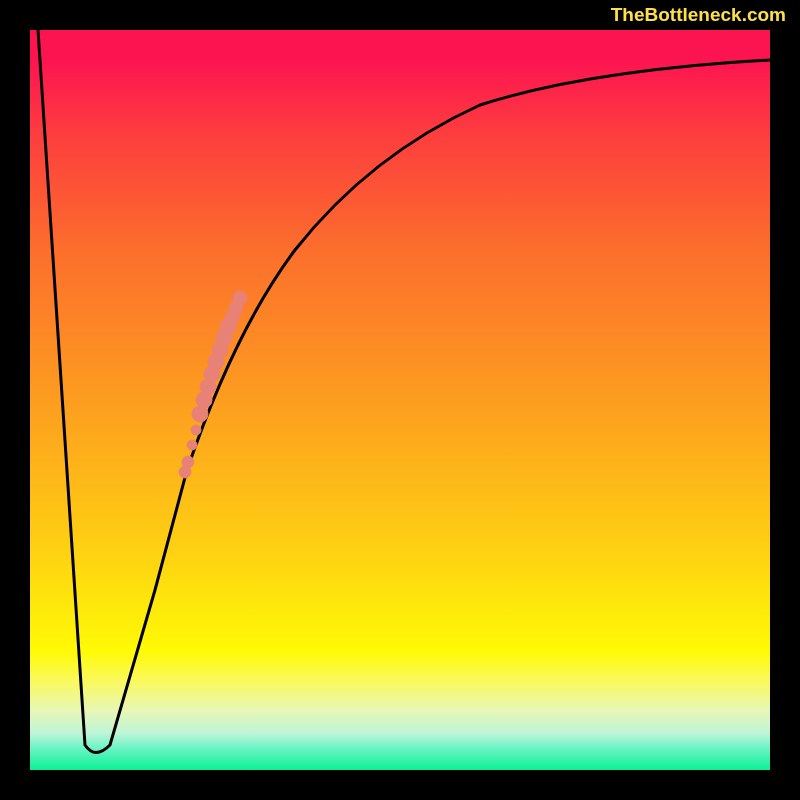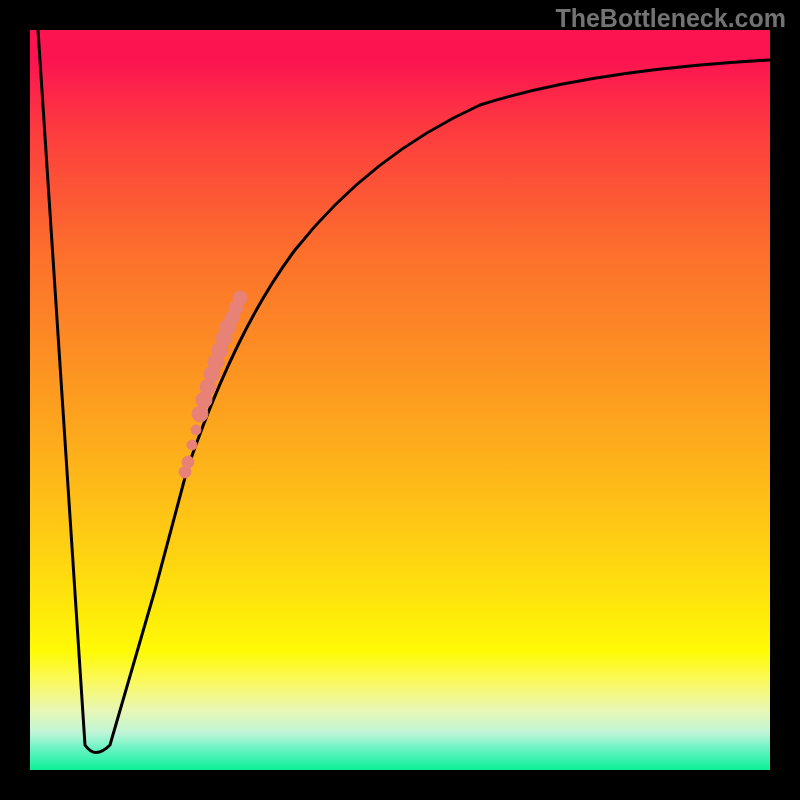--- a/index.html
+++ b/index.html
@@ -14,23 +14,23 @@
   .frame {
     position: relative;
     width: 800px;
     height: 800px;
     background: #000;
   }
   .watermark {
     position: absolute;
     top: 4px;
     right: 14px;
-    font-size: 25px;
+    font-size: 19px;
     font-weight: 600;
-    color: #737373;
+    color: #fde047;
     letter-spacing: 0px;
     z-index: 20;
   }
   .plot {
     position: absolute;
     left: 30px;
     top: 30px;
     width: 740px;
     height: 740px;
   }

